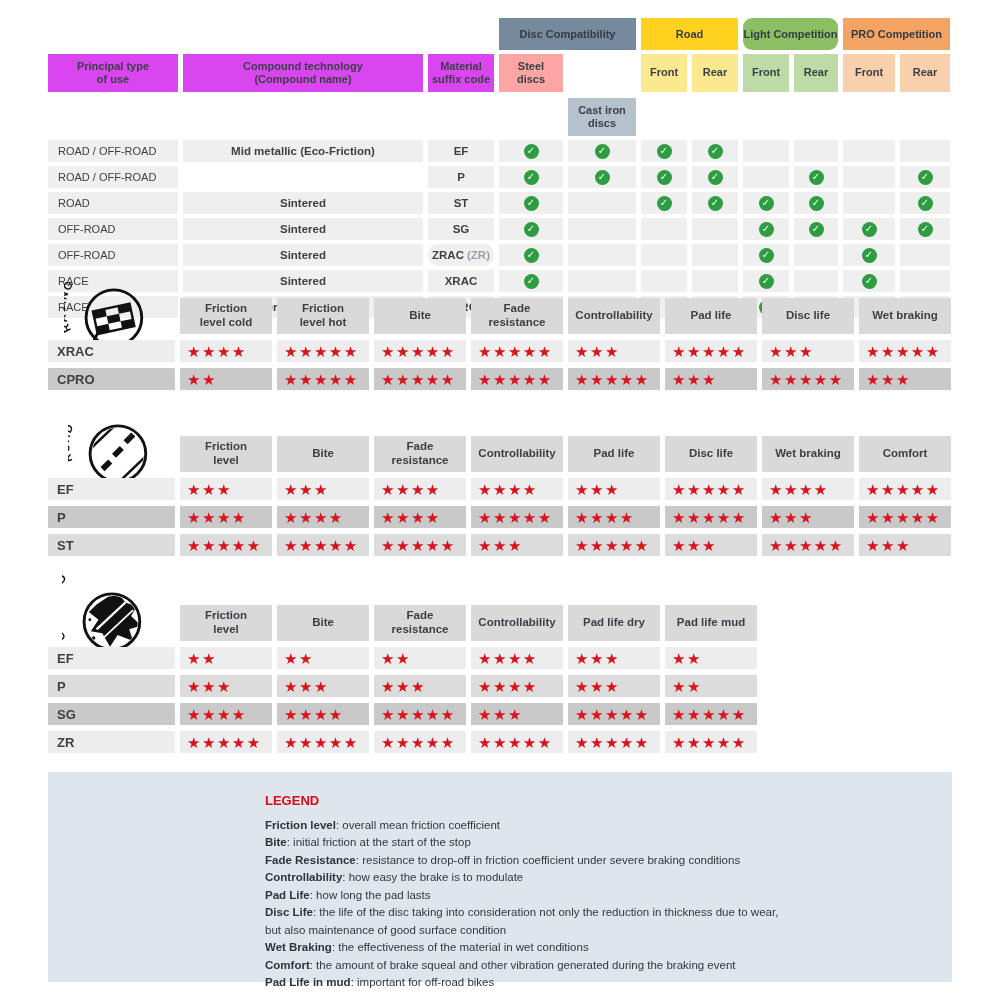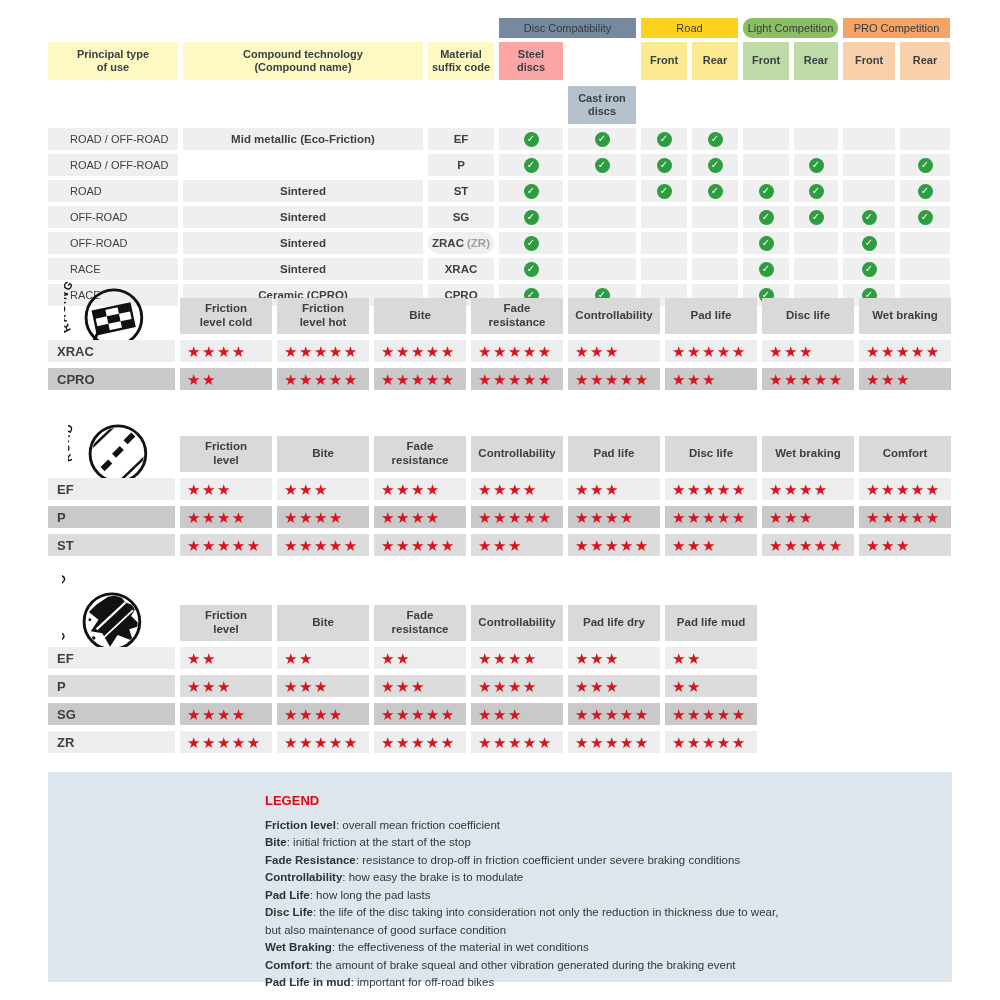--- a/index.html
+++ b/index.html
@@ -4,24 +4,24 @@
 <style>
   html,body{margin:0;padding:0;background:#fff;}
   .page{position:relative;width:1000px;height:1000px;background:#fff;overflow:hidden;
         font-family:"Liberation Sans","DejaVu Sans",sans-serif;color:#3b4045;}
   .cell{display:flex;align-items:center;justify-content:center;text-align:center;
         box-sizing:border-box;white-space:pre-line;}
   
   .compat{position:absolute;left:48px;top:18px;display:grid;
           grid-template-columns:130px 240px 66px 64px 68px 46px 46px 46px 44px 52px 50px;
           column-gap:5px;row-gap:4px;}
-  .group-h{height:20px;font-size:11px;font-weight:normal;color:#343b42;}
-  .col-h{height:38px;font-size:11px;font-weight:bold;background:#fef9c3;line-height:1.2;}
+  .group-h{height:32px;font-size:11px;font-weight:bold;color:#343b42;}
+  .col-h{height:38px;font-size:11px;font-weight:bold;background:#d946ef;line-height:1.2;}
   .data-cell{height:22px;background:#efefef;font-size:11px;}
-  .use-cell{justify-content:flex-start;padding-left:22px;text-align:center;}
+  .use-cell{justify-content:flex-start;padding-left:10px;text-align:center;}
   .compound-cell{font-weight:bold;font-size:11.5px;}
   .code-cell{font-weight:bold;font-size:11.5px;}
   .code-note{color:#99a1a8;margin-left:3px;font-weight:bold;}
   .chk{width:15px;height:15px;border-radius:50%;background:#2e9c41;color:#fff;
        font-size:10px;font-weight:bold;display:flex;align-items:center;justify-content:center;line-height:1;}
   
   .rt{position:absolute;left:48px;display:grid;column-gap:5px;row-gap:6px;}
   #rt-racing{top:298px}#rt-road{top:436px}#rt-offroad{top:605px}
   .hcell{height:36px;background:#d9d9d9;font-weight:bold;font-size:11.5px;line-height:1.2;}
   .spacer{background:transparent;}

